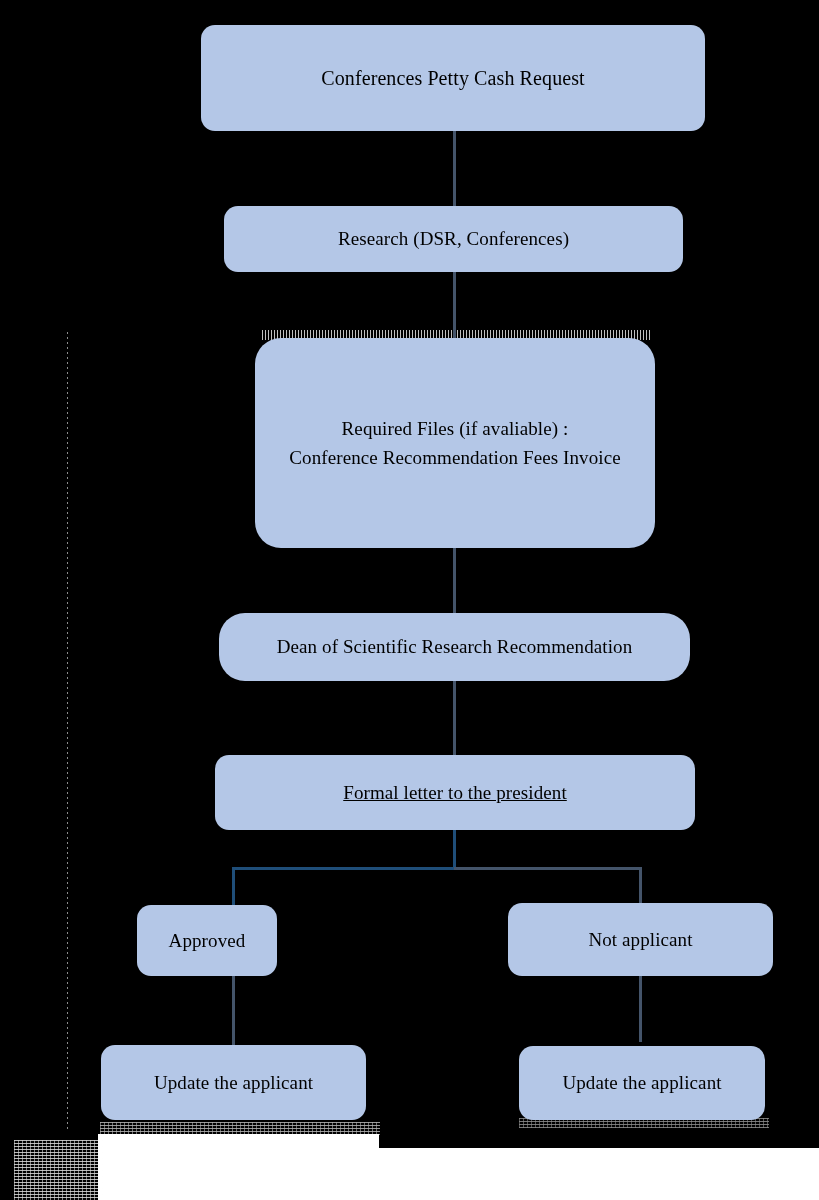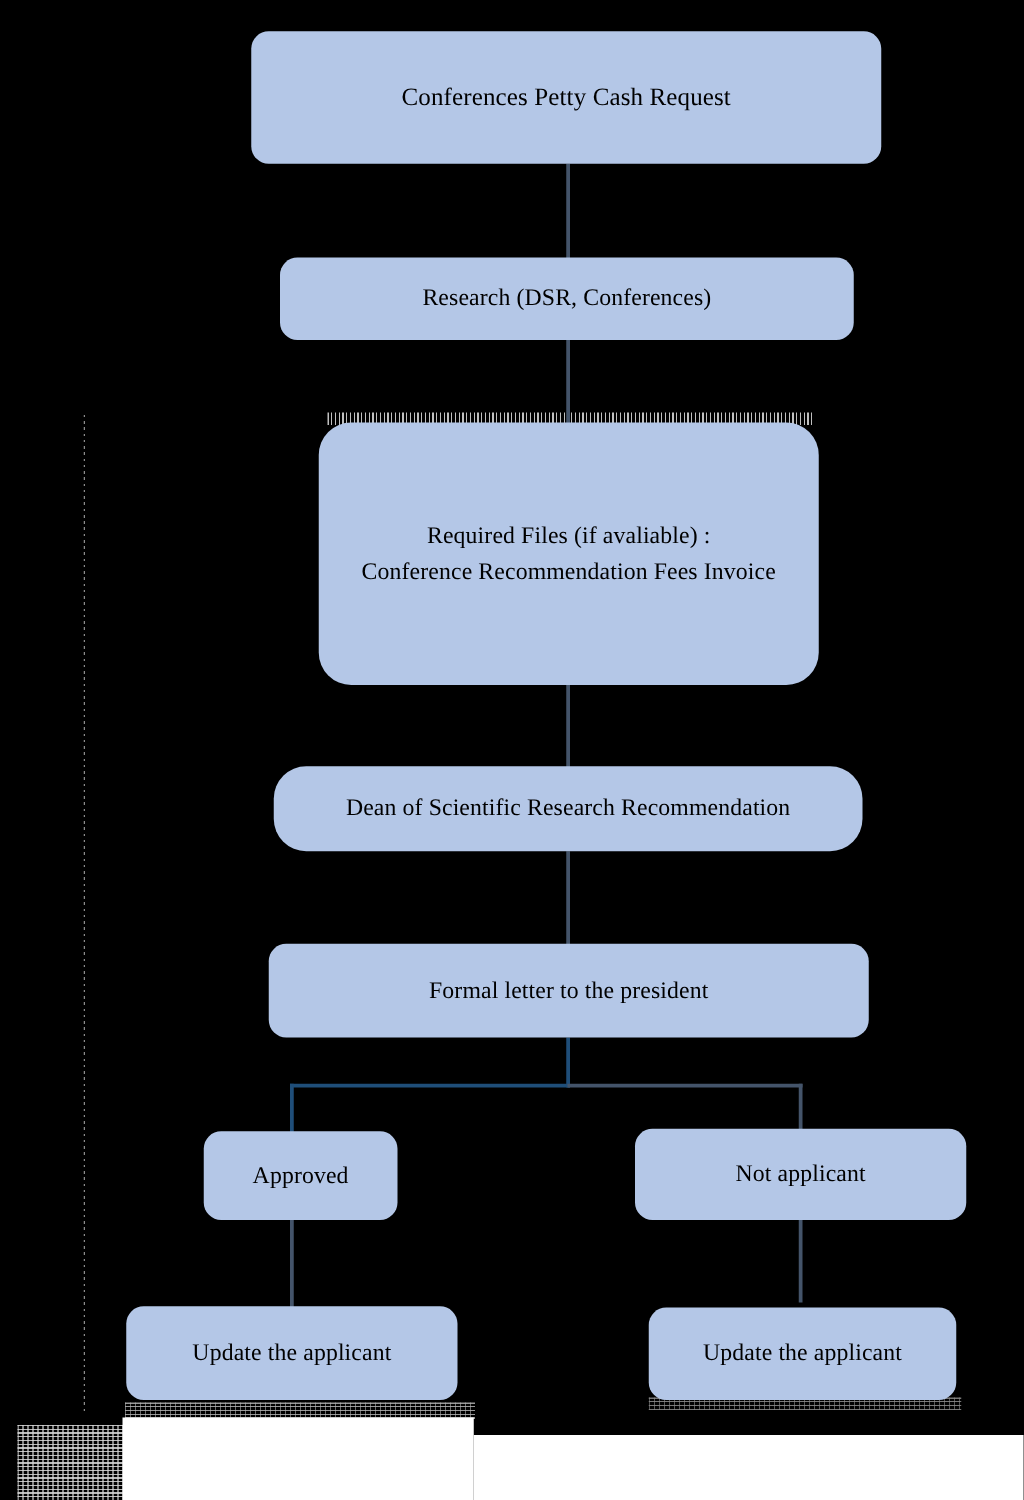--- a/index.html
+++ b/index.html
@@ -149,25 +149,25 @@
 
   <div class="node multiline" style="left:255px; top:338px; width:400px; height:210px;">
     <span class="line">Required Files (if avaliable) :</span>
     <span class="line">Conference Recommendation Fees Invoice</span>
   </div>
 
   <div class="node" style="left:219px; top:613px; width:471px; height:68px;border-radius:26px;">
     <span class="line">Dean of Scientific Research Recommendation</span>
   </div>
 
-  <div class="node" style="left:215px; top:755px; width:480px; height:75px;">
+  <div class="node" style="left:215px; top:755px; width:480px; height:75px;text-decoration:underline;">
     <span class="line">Formal letter to the president</span>
   </div>
 
-  <div class="node" style="left:163px; top:905px; width:155px; height:71px;">
+  <div class="node" style="left:137px; top:905px; width:140px; height:71px;">
     <span class="line">Approved</span>
   </div>
 
   <div class="node" style="left:508px; top:903px; width:265px; height:73px;">
     <span class="line">Not applicant</span>
   </div>
 
   <div class="node" style="left:101px; top:1045px; width:265px; height:75px;">
     <span class="line">Update the applicant</span>
   </div>

